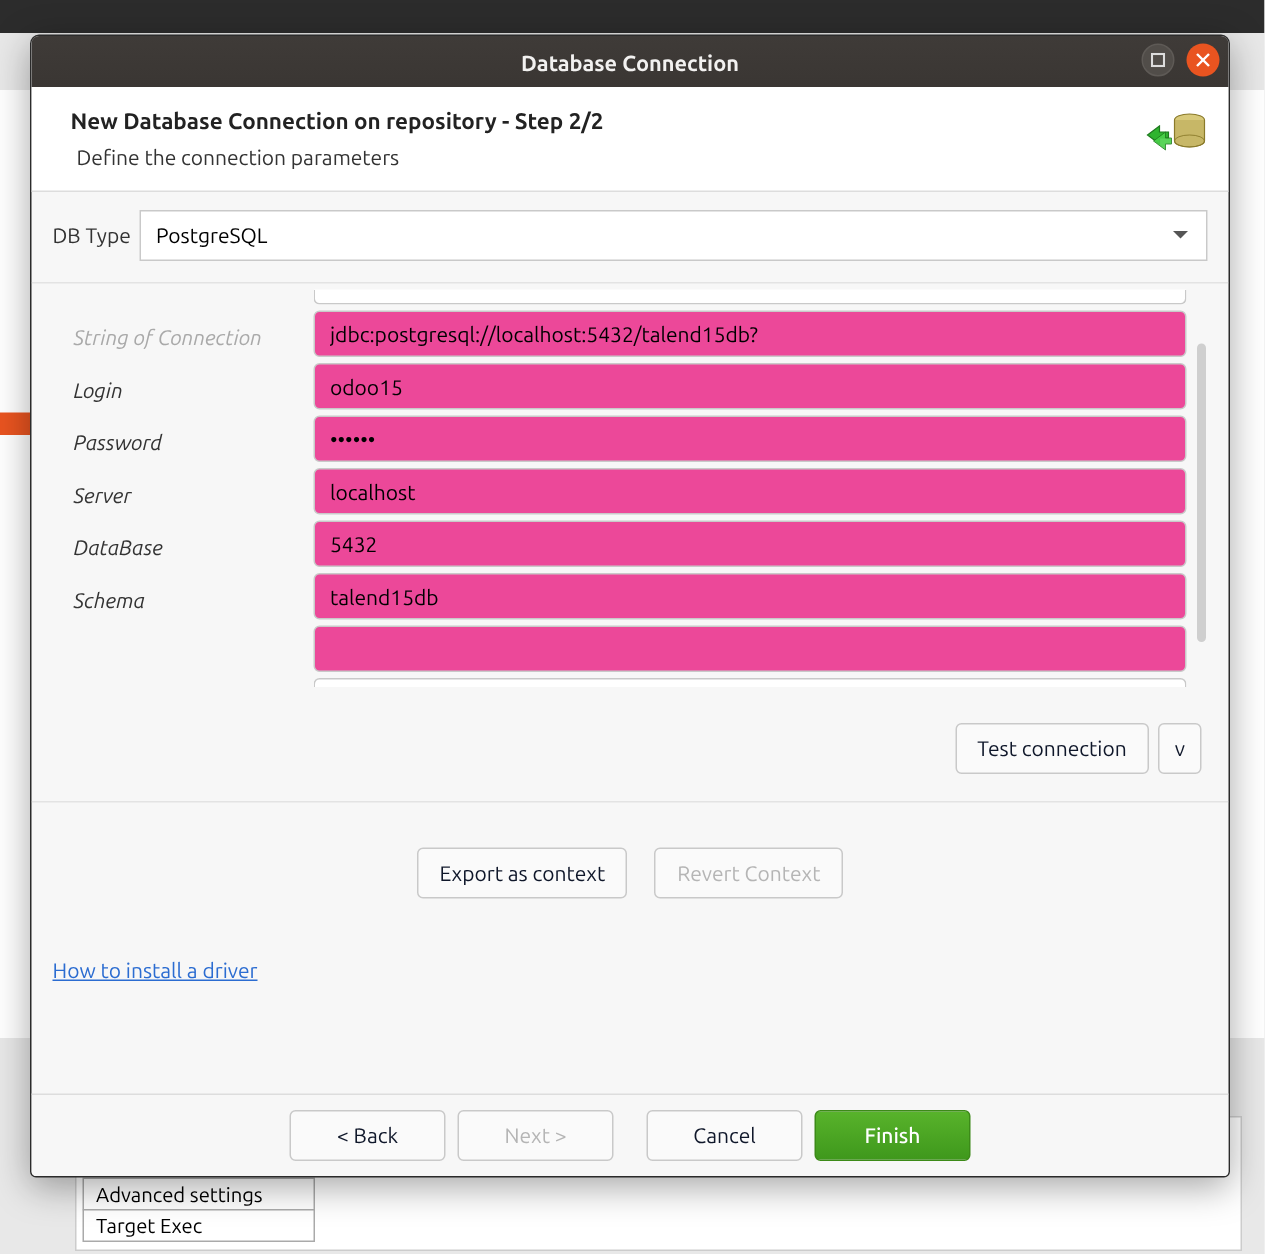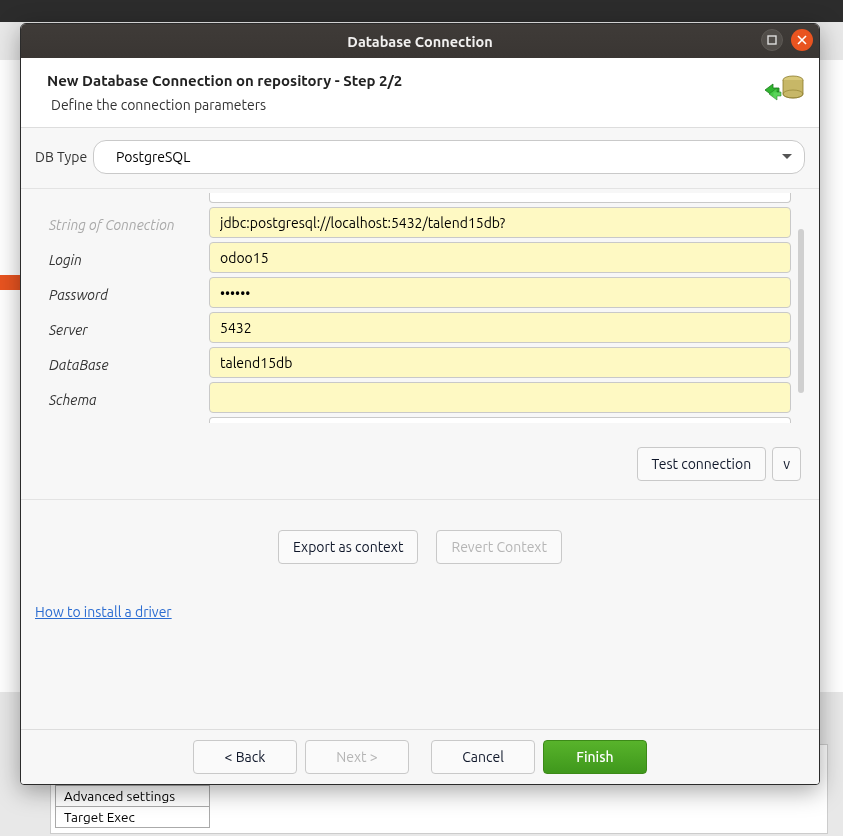--- a/index.html
+++ b/index.html
@@ -92,23 +92,23 @@
     flex: 1; padding: 12px 14px 0 14px;
     display: flex; flex-direction: column;
     overflow: hidden;
   }
 
   .row { display: flex; align-items: center; margin-bottom: 6px; }
   .label { width: 58px; font-size: 14px; color: #333; }
 
   .select-wrap {
     flex: 1;
-    border: 1px solid #c9c9c9; border-radius: 13px;
+    border: 1px solid #c9c9c9; border-radius: 0;
     height: 34px; display: flex; align-items: center;
-    padding: 0 22px; background: #fff;
+    padding: 0 10px; background: #fff;
     position: relative;
   }
   .select-wrap .caret {
     position: absolute; right: 12px; top: 13px;
     width: 0; height: 0;
     border-left: 5px solid transparent;
     border-right: 5px solid transparent;
     border-top: 5px solid #555;
   }
 
@@ -130,21 +130,21 @@
     font-size: 14px; color: #333; font-style: italic;
   }
   .labels-col .flabel.disabled { color: #a9a9a9; }
   .inputs-col {
     flex: 1; display: flex; flex-direction: column;
     padding-right: 4px;
   }
   .tinput {
     height: 31px;
     border: 1px solid #c9c9c9; border-radius: 4px;
-    background: #fef9c3;
+    background: #ec4899;
     padding: 0 10px;
     font-size: 14px; font-family: inherit;
     margin-bottom: 4px;
     width: 100%;
   }
   .tinput-ghost {
     height: 10px;
     border: 1px solid #c9c9c9; border-radius: 0 0 4px 4px;
     border-top: none;
     background: #fff;
@@ -274,20 +274,21 @@
           <div class="flabel">Password</div>
           <div class="flabel">Server</div>
           <div class="flabel">DataBase</div>
           <div class="flabel">Schema</div>
         </div>
         <div class="inputs-col">
           <div class="tinput-ghost"></div>
           <input class="tinput" value="jdbc:postgresql://localhost:5432/talend15db?" style="">
           <input class="tinput" value="odoo15" style="">
           <input class="tinput" value="••••••" style="">
+          <input class="tinput" value="localhost" style="">
           <input class="tinput" value="5432" style="">
           <input class="tinput" value="talend15db" style="">
           <input class="tinput" value="" style="">
           <div class="tinput-ghost-bottom"></div>
         </div>
       </div>
       <div class="form-scroll-track">
         <div class="form-scroll-thumb"></div>
       </div>
     </div>

